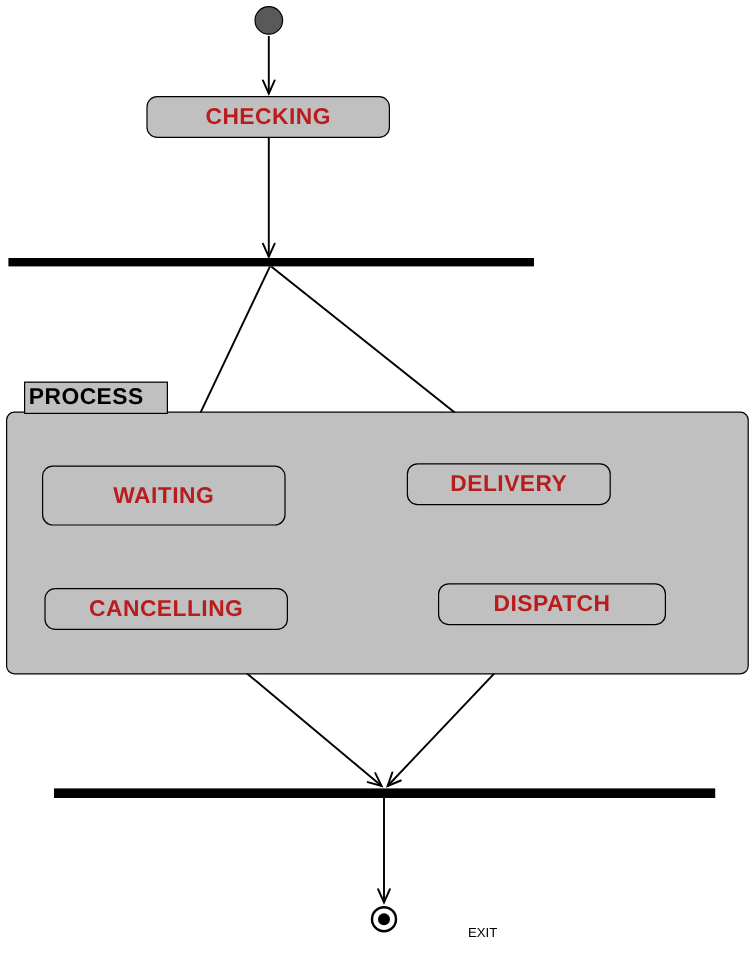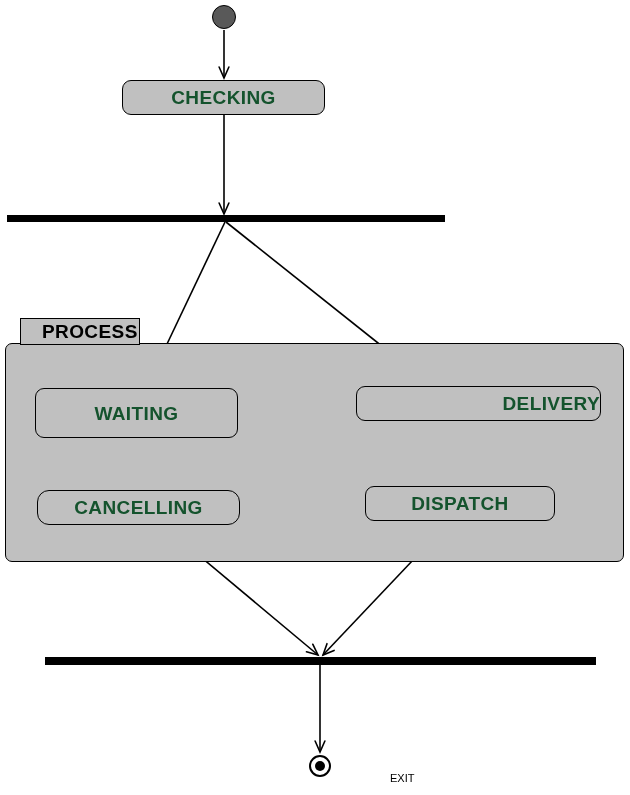--- a/index.html
+++ b/index.html
@@ -34,21 +34,21 @@
     border-radius: 9px;
     display: flex;
     align-items: center;
     justify-content: center;
     z-index: 5;
   }
   .state-label {
     font-family: "Liberation Sans", sans-serif;
     font-size: 19px;
     font-weight: bold;
-    color: #14532d;
+    color: #b91c1c;
     letter-spacing: 0.4px;
     line-height: 1;
     white-space: nowrap;
     user-select: none;
   }
   
   .region-body {
     position: absolute;
     box-sizing: border-box;
     background: #c0c0c0;
@@ -57,21 +57,21 @@
     z-index: 2;
   }
   .region-tab {
     position: absolute;
     box-sizing: border-box;
     background: #c0c0c0;
     border: 1.5px solid #000000;
     display: flex;
     align-items: center;
     justify-content: flex-start;
-    padding-left: 21px;
+    padding-left: 3px;
     z-index: 3;
   }
   .region-tab-label {
     font-family: "Liberation Sans", sans-serif;
     font-size: 19px;
     font-weight: bold;
     color: #000000;
     letter-spacing: 0.4px;
     line-height: 1;
     white-space: nowrap;
@@ -163,24 +163,24 @@
   <div class="bar" id="join-bar" style="left: 45px; top: 657px; width: 551px; height: 8px;"></div>
 
   <div class="initial-node" id="initial-node" style="left: 212px; top: 5px; width: 24px; height: 24px;"></div>
 
   <div class="state-node" id="node-checking" style="left: 122px; top: 80px; width: 203px; height: 35px;">
     <span class="state-label">CHECKING</span>
   </div>
   <div class="state-node" id="node-waiting" style="left: 35px; top: 388px; width: 203px; height: 50px;">
     <span class="state-label">WAITING</span>
   </div>
-  <div class="state-node" id="node-delivery" style="left: 356px; top: 386px; width: 245px; height: 35px; justify-content: flex-end;">
+  <div class="state-node" id="node-delivery" style="left: 339px; top: 386px; width: 170px; height: 35px;">
     <span class="state-label">DELIVERY</span>
   </div>
-  <div class="state-node" id="node-cancelling" style="left: 37px; top: 490px; width: 203px; height: 35px; border-radius: 12px;">
+  <div class="state-node" id="node-cancelling" style="left: 37px; top: 490px; width: 203px; height: 35px;">
     <span class="state-label">CANCELLING</span>
   </div>
   <div class="state-node" id="node-dispatch" style="left: 365px; top: 486px; width: 190px; height: 35px;">
     <span class="state-label">DISPATCH</span>
   </div>
 
   <div class="final-node" id="final-node" style="left: 309px; top: 755px; width: 22px; height: 22px;">
     <span class="final-node-inner"></span>
   </div>
 

